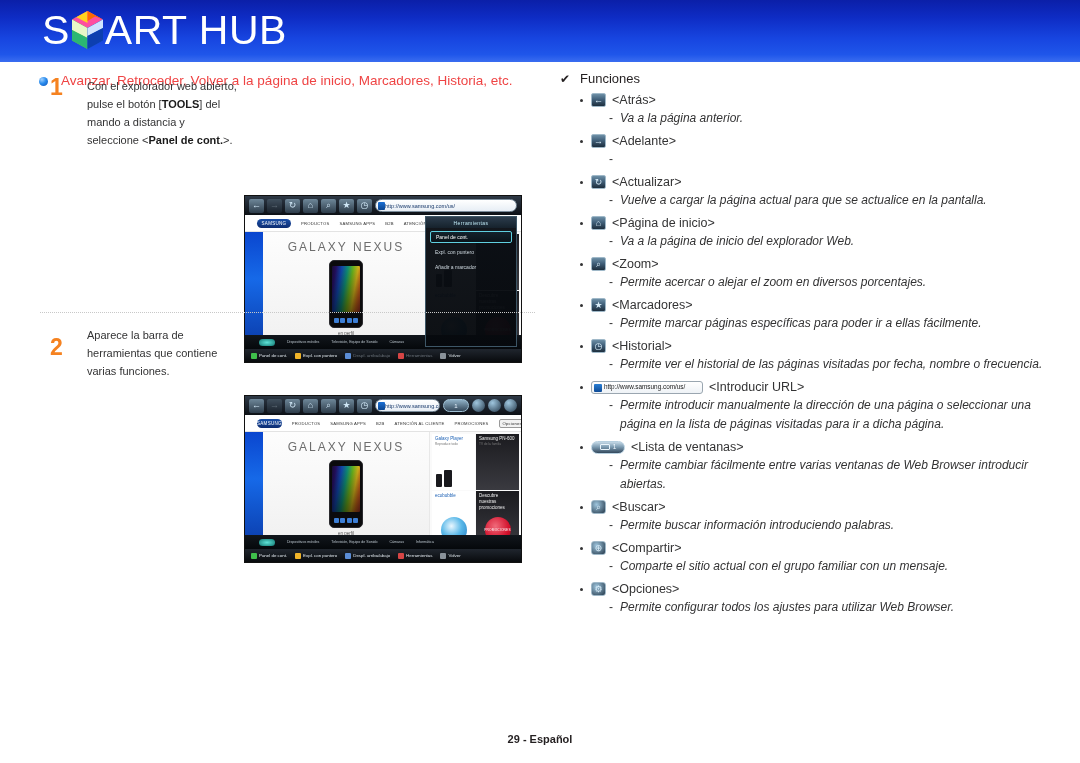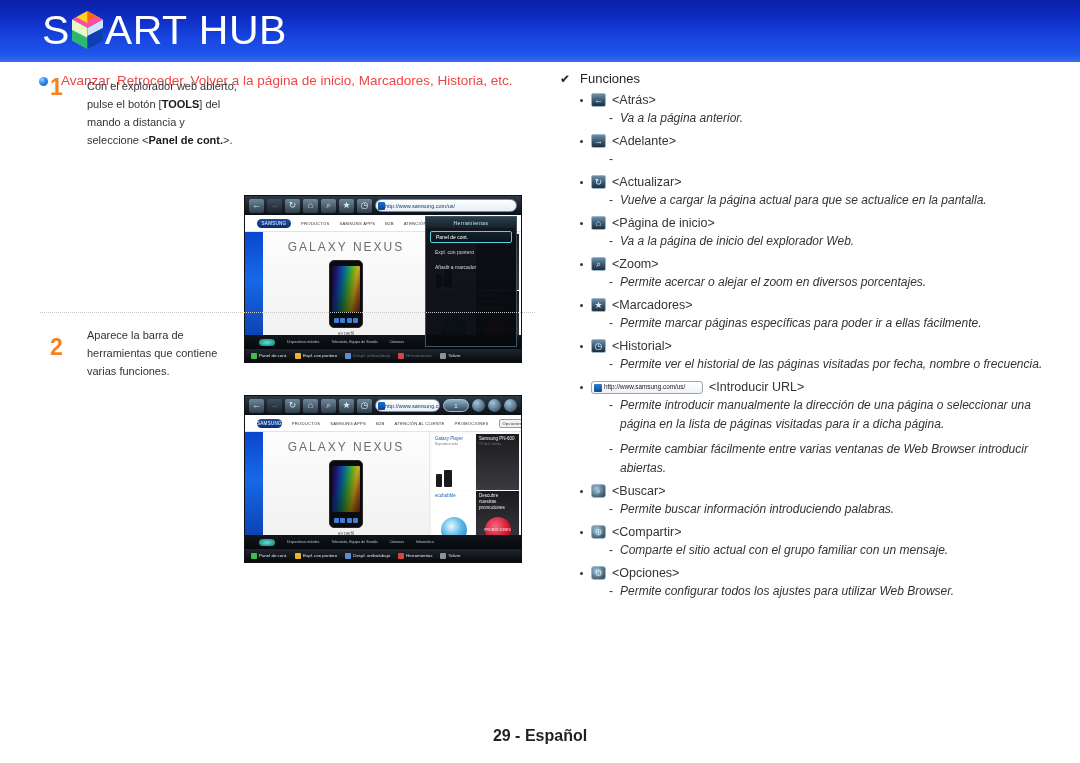--- a/index.html
+++ b/index.html
@@ -396,21 +396,21 @@
     margin-top: 2px;
   }
   .fn-dash { margin-right: 7px; }
   .fn-desc .fn-desc-txt { max-width: 450px; font-style: italic; }
 
   
   .footer {
     position:absolute;
     left:0; bottom: 18px; width: 1080px;
     text-align:center;
-    font-size: 16px;
+    font-size: 11px;
     font-weight: bold;
     color: #231f20;
   }
 </style>
 </head>
 <body>
 
 <div id="page">
 
   <div class="banner">
@@ -747,20 +747,28 @@
           <span class="fn-ico url-ico">http://www.samsung.com/us/</span>
           <span class="fn-label">&lt;Introducir URL&gt;</span>
         </div>
         <div class="fn-desc">
           <span class="fn-dash">-</span>
           <span class="fn-desc-txt">Permite introducir manualmente la dirección de una página o seleccionar una página en la lista de páginas visitadas para ir a dicha página.</span>
         </div>
       </li>
 
       <li class="fn-item">
+        <div class="fn-row">
+          <span class="fn-bullet"></span>
+          <span class="fn-ico win-ico">
+              <i class="box"></i>
+              <span>1</span>
+            </span>
+          <span class="fn-label">&lt;Lista de ventanas&gt;</span>
+        </div>
         <div class="fn-desc">
           <span class="fn-dash">-</span>
           <span class="fn-desc-txt">Permite cambiar fácilmente entre varias ventanas de Web Browser introducir abiertas.</span>
         </div>
       </li>
 
       <li class="fn-item">
         <div class="fn-row">
           <span class="fn-bullet"></span>
           <span class="fn-ico" style="border-radius:3px;background:radial-gradient(circle at 35% 30%,#9fc6de,#24384a);">⌕</span>

